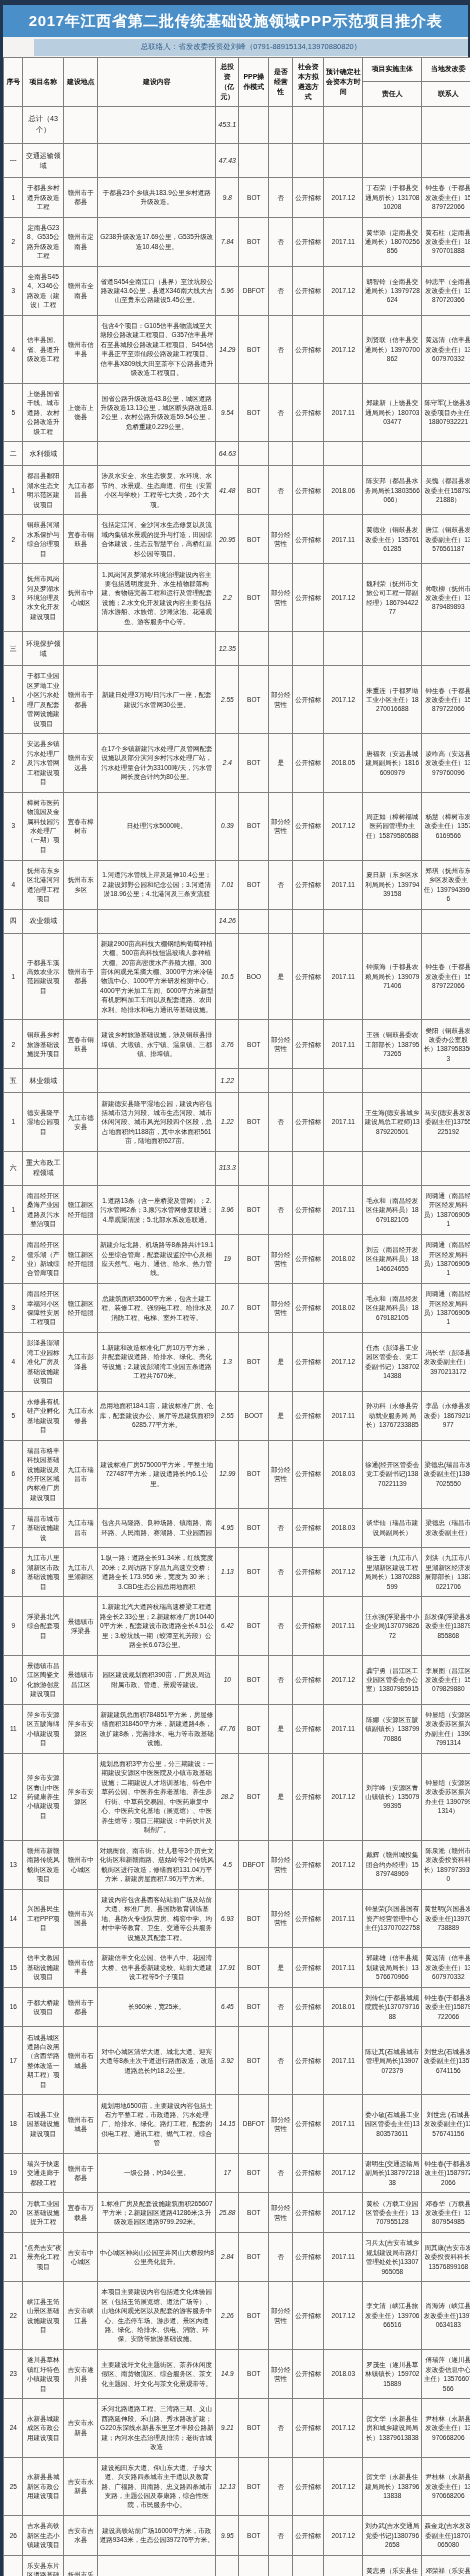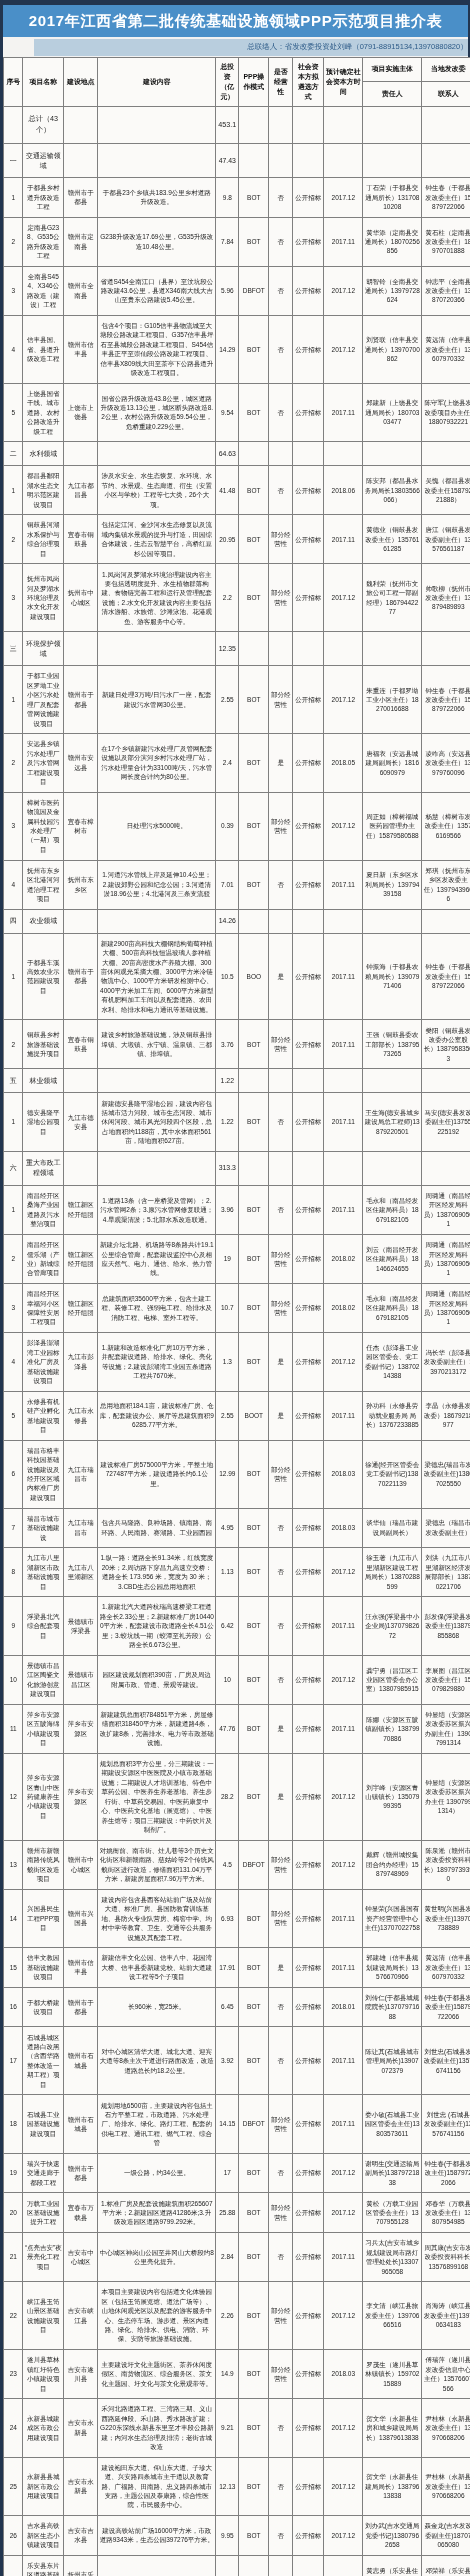--- a/index.html
+++ b/index.html
@@ -16,21 +16,21 @@
     font-size:15px;
     font-weight:bold;
     text-align:center;
     padding:6.5px 2.6px;
     letter-spacing:0.7px;
   }
   .subtitle-bar {
     background:#b9cede;
     color:#2d5b88;
     font-size:7.5px;
-    text-align:right;
+    text-align:center;
     padding:3.3px 0;
     border-top:2px solid #f2f2f2;
     border-bottom:1.3px solid #f2f2f2;
     margin-left:31px;
   }
   table.ppp {
     width:100%;
     border-collapse:collapse;
     table-layout:fixed;
     background:#fbfaf8;
@@ -48,21 +48,21 @@
   }
   table.ppp thead th {
     font-size:6.9px;
     font-weight:bold;
     color:#111;
     padding:3.9px 1.3px;
   }
   tr.row-total td { padding:7.8px 1.3px; font-size:7.2px; }
   tr.row-section td { padding:6.5px 1.3px; font-size:6.9px; }
   tr.row-project td { padding:5.2px 1.3px; }
-  td[data-col="investment"] { font-size:7.2px; }
+  td[data-col="investment"] { font-size:7.2px;font-style:italic; }
 </style>
 </head>
 <body>
 
 <div class="frame">
   <div class="sheet">
 
     <div class="title-bar">2017年江西省第二批传统基础设施领域PPP示范项目推介表</div>
     <div class="subtitle-bar">总联络人：省发改委投资处刘峰（0791-88915134,13970880820）</div>
 

